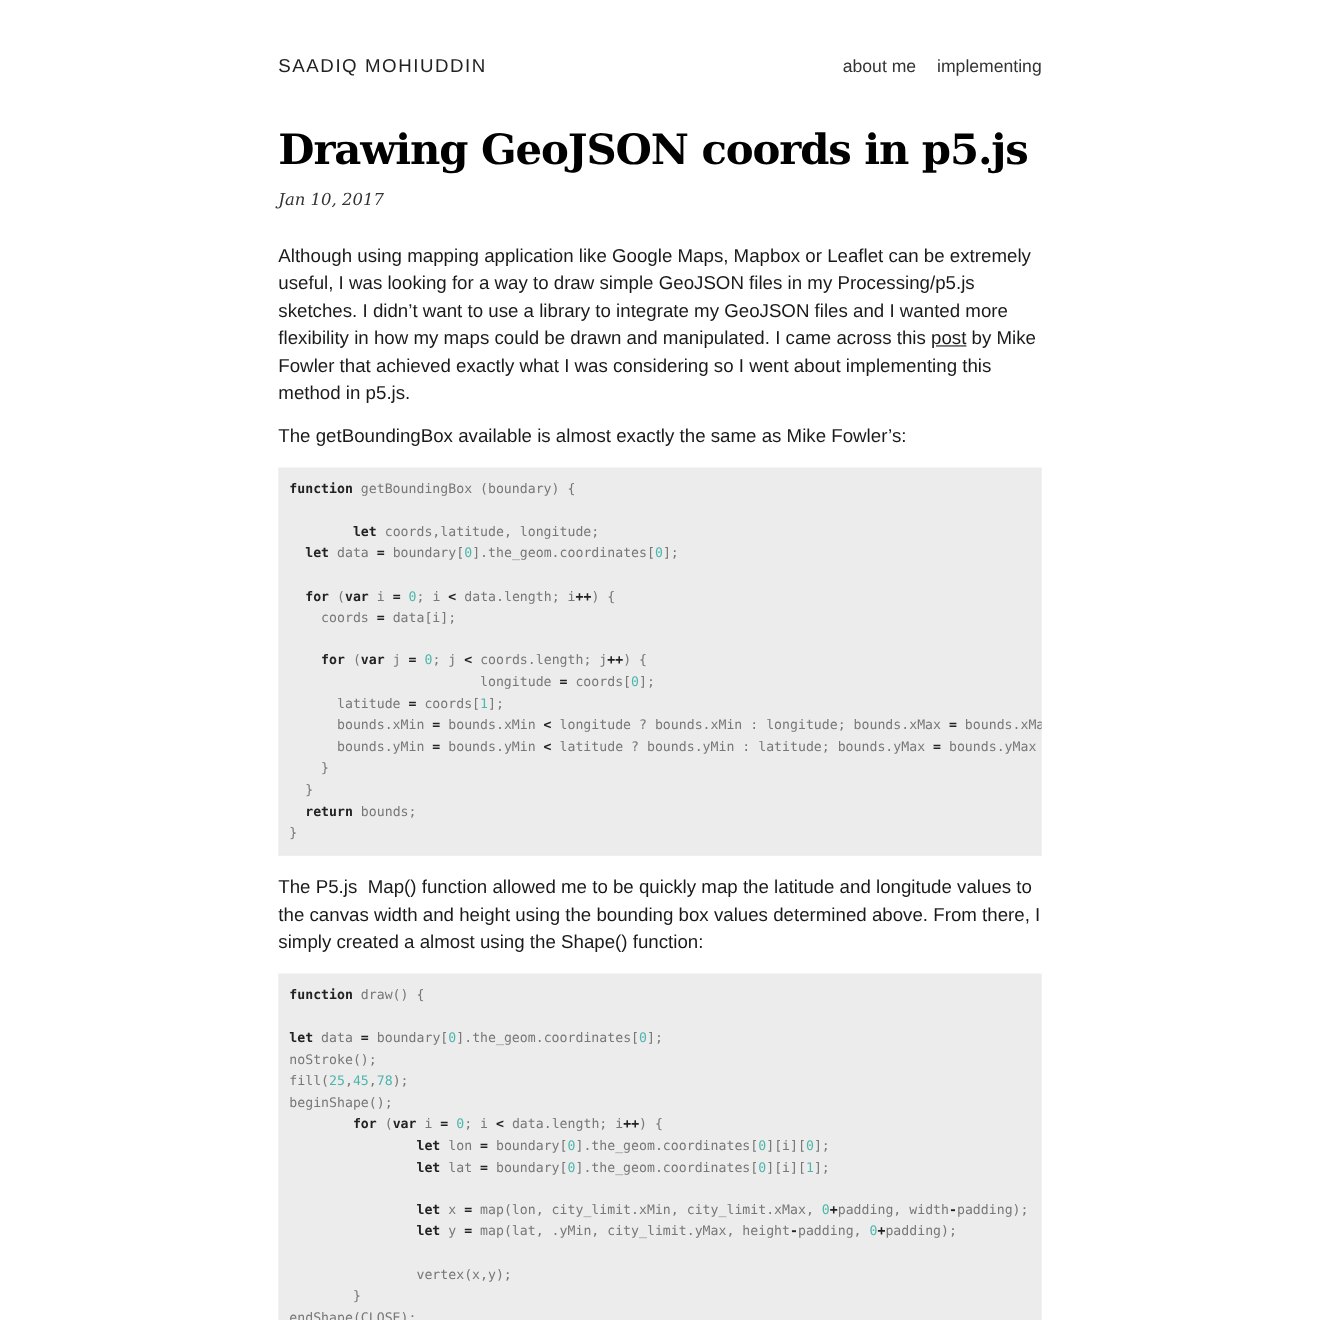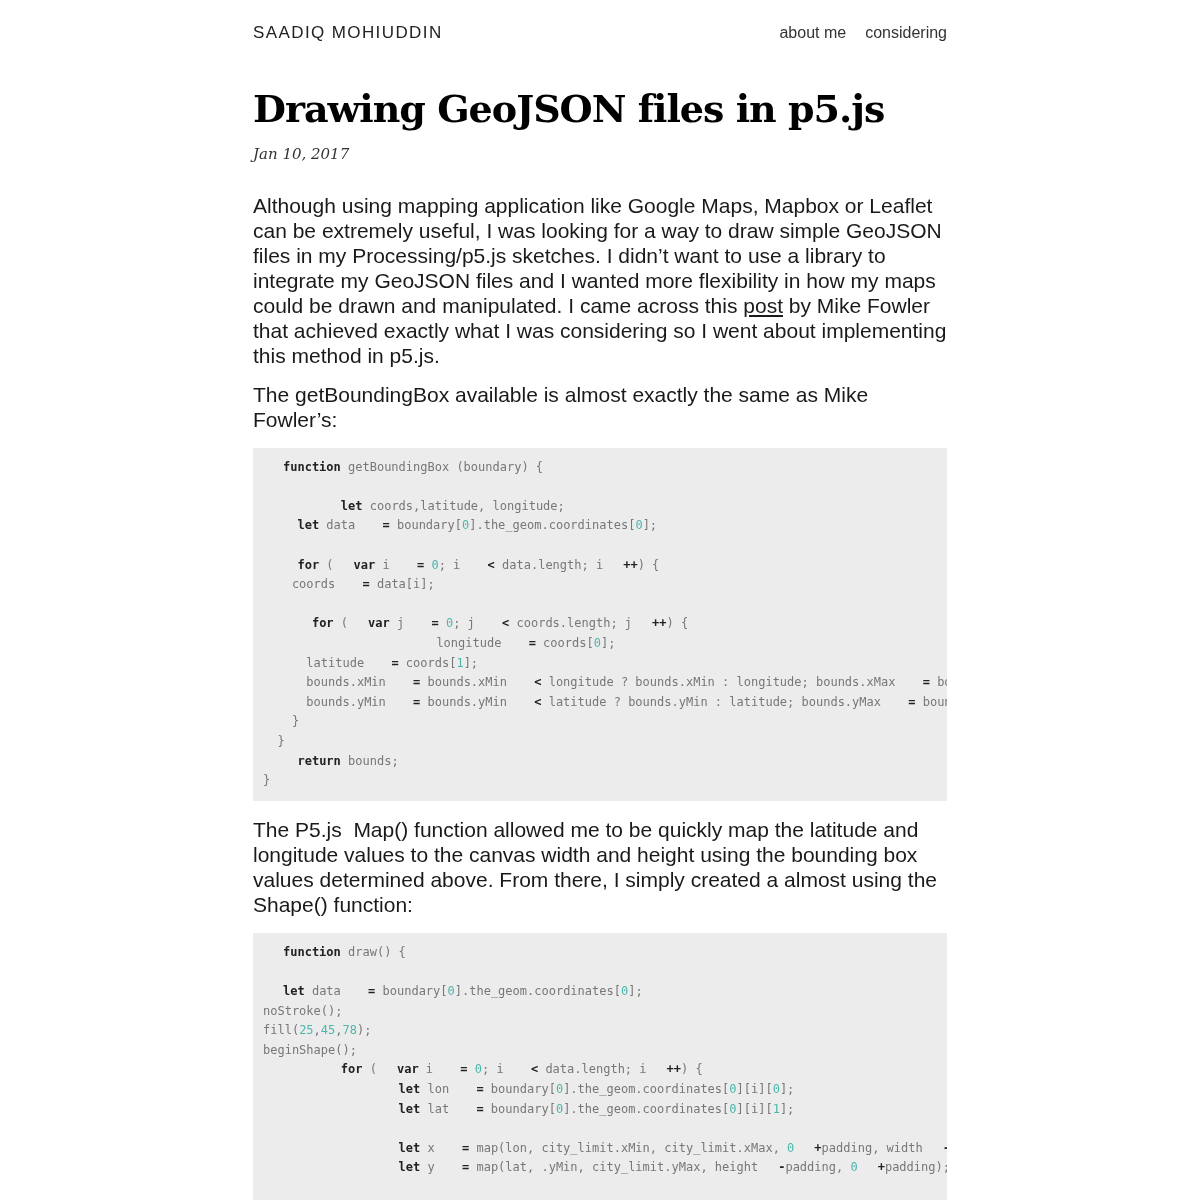--- a/index.html
+++ b/index.html
@@ -13,21 +13,21 @@
     color: #1a1a1a;
   }
   .page {
     width: 694px;
     margin: 0 auto;
   }
   header.site-header {
     display: flex;
     justify-content: space-between;
     align-items: baseline;
-    padding-top: 4px;
+    padding-top: 32px;
   }
   .site-title {
     font-size: 17px;
     letter-spacing: 1.4px;
     color: #222;
     text-decoration: none;
     font-weight: 400;
   }
   nav.top-nav { display: flex; gap: 19px; }
   nav.top-nav a {
@@ -46,21 +46,21 @@
     line-height: 1.15;
   }
   .post-date {
     font-family: "DejaVu Serif", serif;
     font-style: italic;
     font-size: 15px;
     color: #333;
     margin-top: 14px;
   }
   .content p {
-    font-size: 21px;
+    font-size: 17px;
     line-height: 25px;
     margin: 14px 0;
     white-space: pre-wrap;
     color: #1a1a1a;
   }
   .content p.first { margin-top: 30px; }
   .content p a {
     color: #1a1a1a;
     text-decoration: underline;
   }
@@ -69,38 +69,38 @@
     margin: 16px 0 16px 0;
     padding: 10px 0 10px 10px;
     font-family: "DejaVu Sans Mono", monospace;
     font-size: 12px;
     line-height: 19.6px;
     overflow: hidden;
     white-space: pre;
   }
   pre.code-block .codeline { min-height: 19.6px; }
   pre.code-block .tok-p { color: #777777; }
-  pre.code-block .tok-k { color: #222222; font-weight: bold; margin-left: 20px; }
+  pre.code-block .tok-k { color: #222222; font-weight: bold; }
   pre.code-block .tok-n { color: #4db6ac; }
 </style>
 </head>
 <body>
 
 <div class="page">
 
   <header class="site-header">
     <a class="site-title" href="#">SAADIQ MOHIUDDIN</a>
     <nav class="top-nav">
       <a href="#">about me</a>
-      <a href="#">considering</a>
+      <a href="#">implementing</a>
     </nav>
   </header>
 
   <main class="content">
-    <h1 class="post-title">Drawing GeoJSON files in p5.js</h1>
+    <h1 class="post-title">Drawing GeoJSON coords in p5.js</h1>
     <div class="post-date">Jan 10, 2017</div>
 
     <p class="first">Although using mapping application like Google Maps, Mapbox or Leaflet can be extremely useful, I was looking for a way to draw simple GeoJSON files in my Processing/p5.js sketches. I didn’t want to use a library to integrate my GeoJSON files and I wanted more flexibility in how my maps could be drawn and manipulated. I came across this <a href="#">post</a> by Mike Fowler that achieved exactly what I was considering so I went about implementing this method in p5.js.</p>
     <p>The getBoundingBox available is almost exactly the same as Mike Fowler’s:</p>
 
     <pre class="code-block"><div class="codeline"><span class="tok-k">function</span><span class="tok-p"> getBoundingBox (boundary) {</span></div><div class="codeline"></div><div class="codeline"><span class="tok-p">        </span><span class="tok-k">let</span><span class="tok-p"> coords,latitude, longitude;</span></div><div class="codeline"><span class="tok-p">  </span><span class="tok-k">let</span><span class="tok-p"> data </span><span class="tok-k">=</span><span class="tok-p"> boundary[</span><span class="tok-n">0</span><span class="tok-p">].the_geom.coordinates[</span><span class="tok-n">0</span><span class="tok-p">];</span></div><div class="codeline"></div><div class="codeline"><span class="tok-p">  </span><span class="tok-k">for</span><span class="tok-p"> (</span><span class="tok-k">var</span><span class="tok-p"> i </span><span class="tok-k">=</span><span class="tok-p"> </span><span class="tok-n">0</span><span class="tok-p">; i </span><span class="tok-k">&lt;</span><span class="tok-p"> data.length; i</span><span class="tok-k">++</span><span class="tok-p">) {</span></div><div class="codeline"><span class="tok-p">    coords </span><span class="tok-k">=</span><span class="tok-p"> data[i];</span></div><div class="codeline"></div><div class="codeline"><span class="tok-p">    </span><span class="tok-k">for</span><span class="tok-p"> (</span><span class="tok-k">var</span><span class="tok-p"> j </span><span class="tok-k">=</span><span class="tok-p"> </span><span class="tok-n">0</span><span class="tok-p">; j </span><span class="tok-k">&lt;</span><span class="tok-p"> coords.length; j</span><span class="tok-k">++</span><span class="tok-p">) {</span></div><div class="codeline"><span class="tok-p">                        longitude </span><span class="tok-k">=</span><span class="tok-p"> coords[</span><span class="tok-n">0</span><span class="tok-p">];</span></div><div class="codeline"><span class="tok-p">      latitude </span><span class="tok-k">=</span><span class="tok-p"> coords[</span><span class="tok-n">1</span><span class="tok-p">];</span></div><div class="codeline"><span class="tok-p">      bounds.xMin </span><span class="tok-k">=</span><span class="tok-p"> bounds.xMin </span><span class="tok-k">&lt;</span><span class="tok-p"> longitude ? bounds.xMin : longitude; bounds.xMax </span><span class="tok-k">=</span><span class="tok-p"> bounds.xMax </span></div><div class="codeline"><span class="tok-p">      bounds.yMin </span><span class="tok-k">=</span><span class="tok-p"> bounds.yMin </span><span class="tok-k">&lt;</span><span class="tok-p"> latitude ? bounds.yMin : latitude; bounds.yMax </span><span class="tok-k">=</span><span class="tok-p"> bounds.yMax </span></div><div class="codeline"><span class="tok-p">    }</span></div><div class="codeline"><span class="tok-p">  }</span></div><div class="codeline"><span class="tok-p">  </span><span class="tok-k">return</span><span class="tok-p"> bounds;</span></div><div class="codeline"><span class="tok-p">}</span></div></pre>
 
     <p>The P5.js  Map() function allowed me to be quickly map the latitude and longitude values to the canvas width and height using the bounding box values determined above. From there, I simply created a almost using the Shape() function:</p>
 
     <pre class="code-block"><div class="codeline"><span class="tok-k">function</span><span class="tok-p"> draw() {</span></div><div class="codeline"></div><div class="codeline"><span class="tok-k">let</span><span class="tok-p"> data </span><span class="tok-k">=</span><span class="tok-p"> boundary[</span><span class="tok-n">0</span><span class="tok-p">].the_geom.coordinates[</span><span class="tok-n">0</span><span class="tok-p">];</span></div><div class="codeline"><span class="tok-p">noStroke();</span></div><div class="codeline"><span class="tok-p">fill(</span><span class="tok-n">25</span><span class="tok-p">,</span><span class="tok-n">45</span><span class="tok-p">,</span><span class="tok-n">78</span><span class="tok-p">);</span></div><div class="codeline"><span class="tok-p">beginShape();</span></div><div class="codeline"><span class="tok-p">        </span><span class="tok-k">for</span><span class="tok-p"> (</span><span class="tok-k">var</span><span class="tok-p"> i </span><span class="tok-k">=</span><span class="tok-p"> </span><span class="tok-n">0</span><span class="tok-p">; i </span><span class="tok-k">&lt;</span><span class="tok-p"> data.length; i</span><span class="tok-k">++</span><span class="tok-p">) {</span></div><div class="codeline"><span class="tok-p">                </span><span class="tok-k">let</span><span class="tok-p"> lon </span><span class="tok-k">=</span><span class="tok-p"> boundary[</span><span class="tok-n">0</span><span class="tok-p">].the_geom.coordinates[</span><span class="tok-n">0</span><span class="tok-p">][i][</span><span class="tok-n">0</span><span class="tok-p">];</span></div><div class="codeline"><span class="tok-p">                </span><span class="tok-k">let</span><span class="tok-p"> lat </span><span class="tok-k">=</span><span class="tok-p"> boundary[</span><span class="tok-n">0</span><span class="tok-p">].the_geom.coordinates[</span><span class="tok-n">0</span><span class="tok-p">][i][</span><span class="tok-n">1</span><span class="tok-p">];</span></div><div class="codeline"></div><div class="codeline"><span class="tok-p">                </span><span class="tok-k">let</span><span class="tok-p"> x </span><span class="tok-k">=</span><span class="tok-p"> map(lon, city_limit.xMin, city_limit.xMax, </span><span class="tok-n">0</span><span class="tok-k">+</span><span class="tok-p">padding, width</span><span class="tok-k">-</span><span class="tok-p">padding);</span></div><div class="codeline"><span class="tok-p">                </span><span class="tok-k">let</span><span class="tok-p"> y </span><span class="tok-k">=</span><span class="tok-p"> map(lat, .yMin, city_limit.yMax, height</span><span class="tok-k">-</span><span class="tok-p">padding, </span><span class="tok-n">0</span><span class="tok-k">+</span><span class="tok-p">padding);</span></div><div class="codeline"></div><div class="codeline"><span class="tok-p">                vertex(x,y);</span></div><div class="codeline"><span class="tok-p">        }</span></div><div class="codeline"><span class="tok-p">endShape(CLOSE);</span></div></pre>

